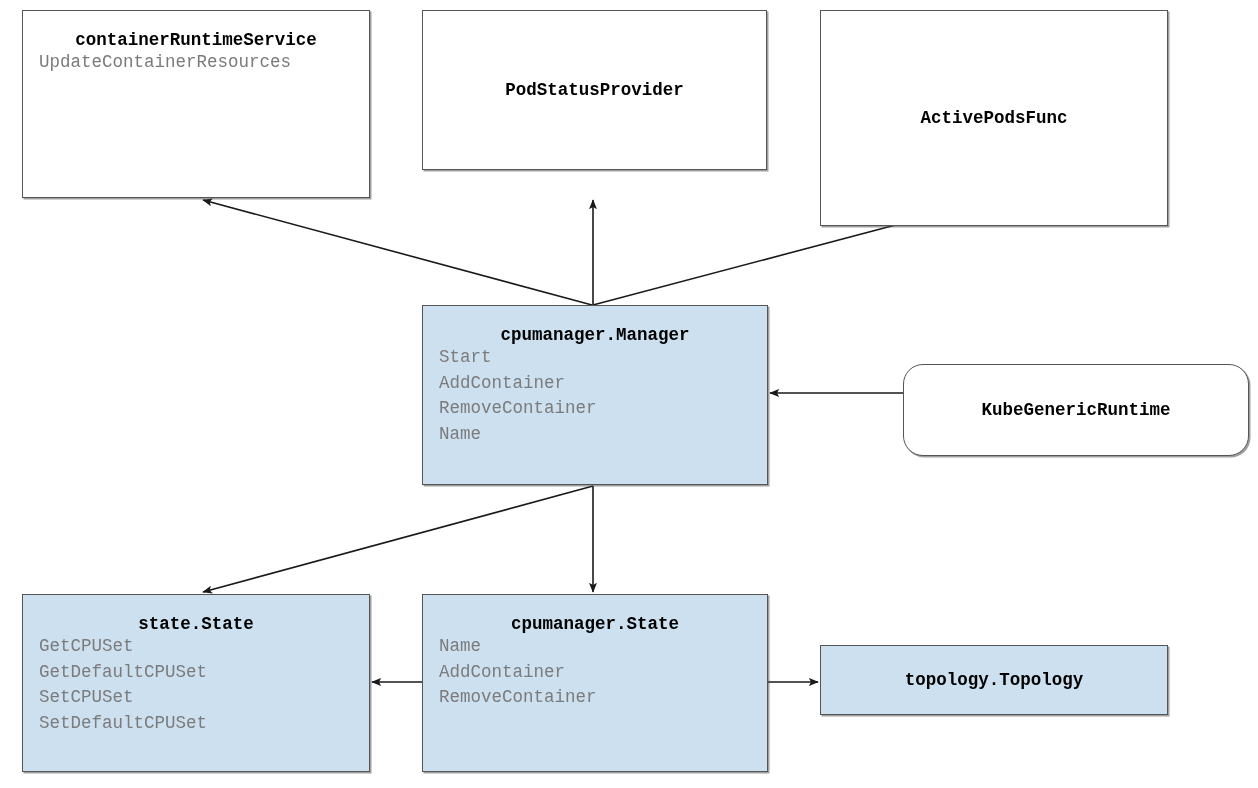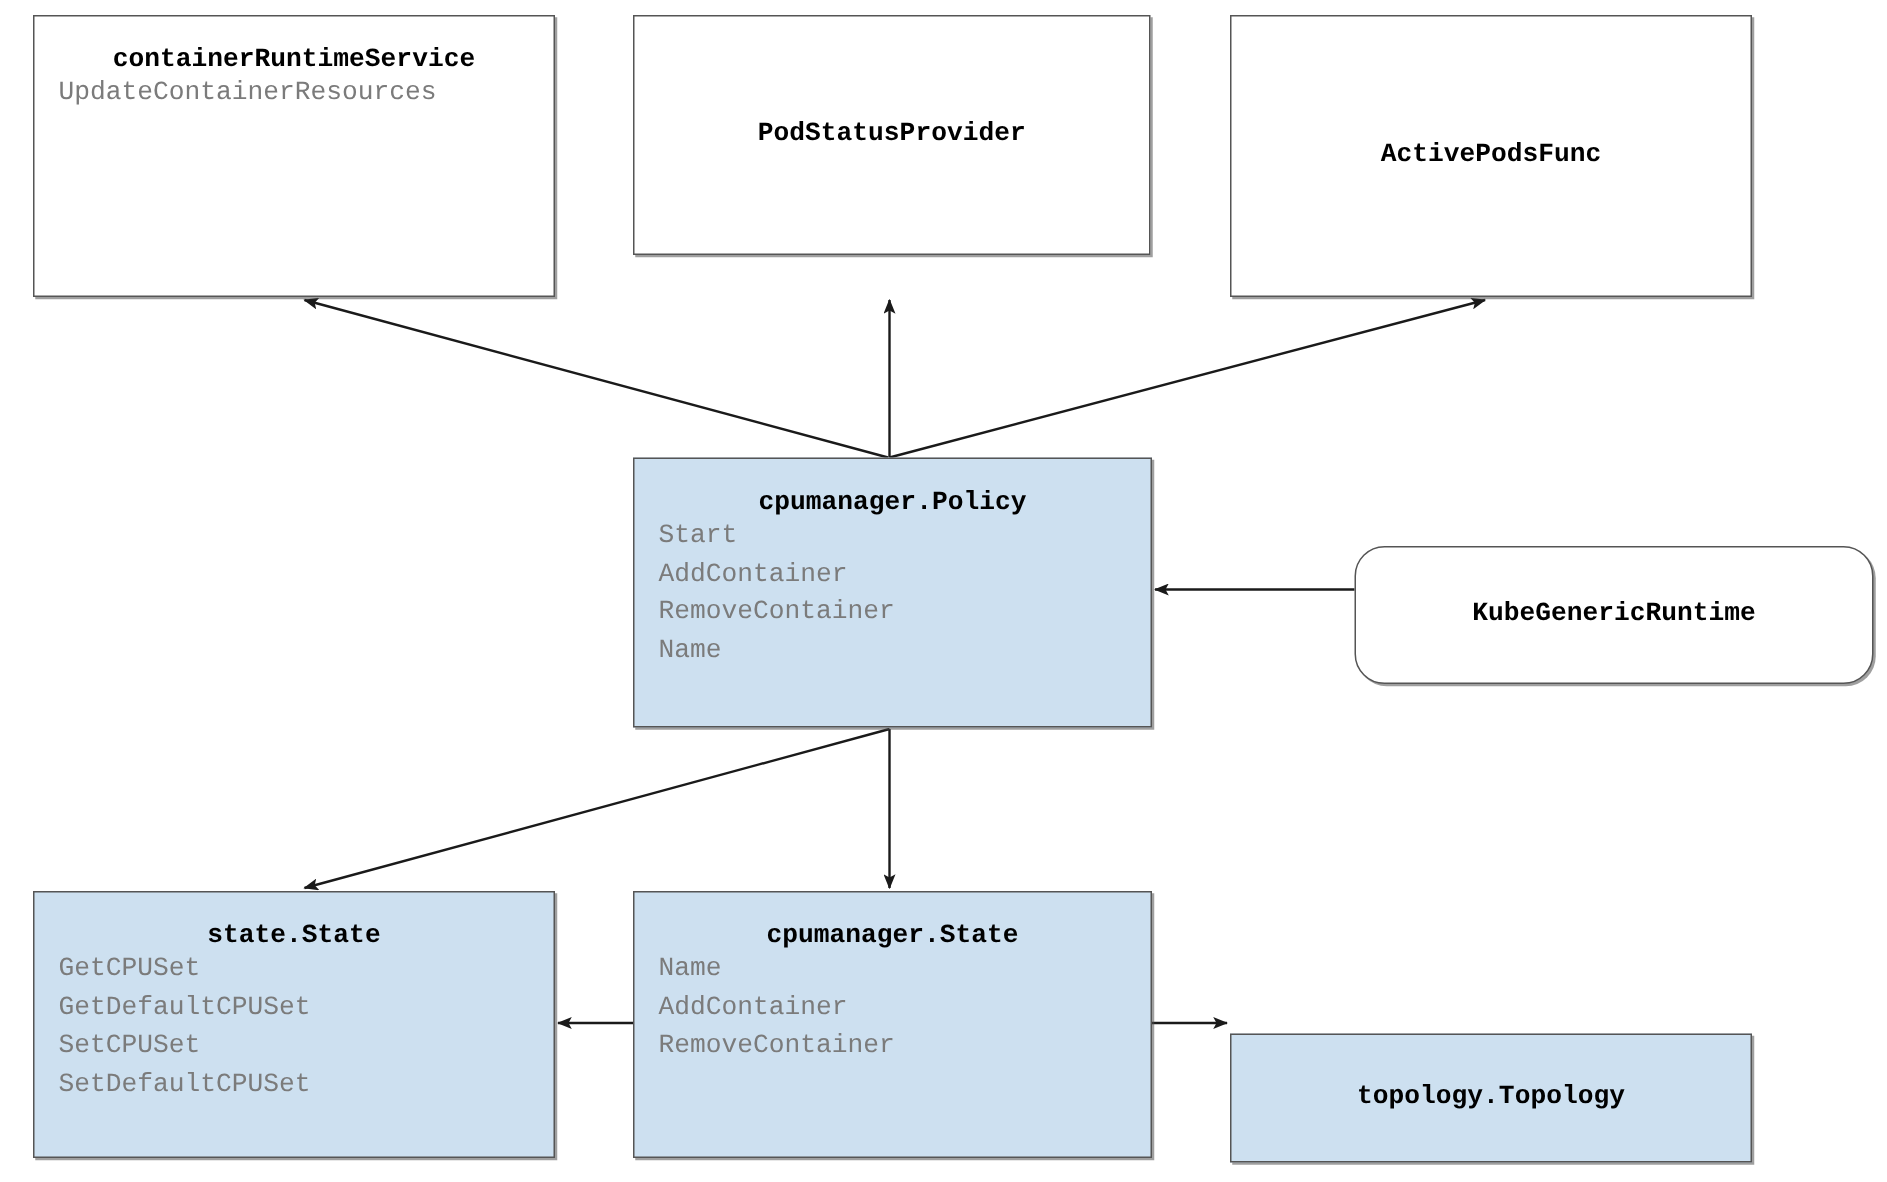--- a/index.html
+++ b/index.html
@@ -88,25 +88,25 @@
   <div id="nodes-layer">
       <div class="node" style="left: 22px; top: 10px; width: 348px; height: 188px;">
         <div class="node-title">containerRuntimeService</div>
         <div class="members">
           <div class="member">UpdateContainerResources</div>
         </div>
       </div>
       <div class="node compact" style="left: 422px; top: 10px; width: 345px; height: 160px;">
         <div class="node-title">PodStatusProvider</div>
       </div>
-      <div class="node compact" style="left: 820px; top: 10px; width: 348px; height: 188px;">
+      <div class="node compact" style="left: 820px; top: 10px; width: 348px; height: 216px;">
         <div class="node-title">ActivePodsFunc</div>
       </div>
       <div class="node filled" style="left: 422px; top: 305px; width: 346px; height: 180px;">
-        <div class="node-title">cpumanager.Policy</div>
+        <div class="node-title">cpumanager.Manager</div>
         <div class="members">
           <div class="member">Start</div>
           <div class="member">AddContainer</div>
           <div class="member">RemoveContainer</div>
           <div class="member">Name</div>
         </div>
       </div>
       <div class="node compact" style="left: 903px; top: 364px; width: 346px; height: 92px; border-radius: 20px;">
         <div class="node-title">KubeGenericRuntime</div>
       </div>
@@ -120,18 +120,18 @@
         </div>
       </div>
       <div class="node filled" style="left: 422px; top: 594px; width: 346px; height: 178px;">
         <div class="node-title">cpumanager.State</div>
         <div class="members">
           <div class="member">Name</div>
           <div class="member">AddContainer</div>
           <div class="member">RemoveContainer</div>
         </div>
       </div>
-      <div class="node filled compact" style="left: 820px; top: 645px; width: 348px; height: 86px; margin-top: 44px;">
+      <div class="node filled compact" style="left: 820px; top: 645px; width: 348px; height: 70px;">
         <div class="node-title">topology.Topology</div>
       </div>
     </div>
 
 </div>
 
 </body></html>

